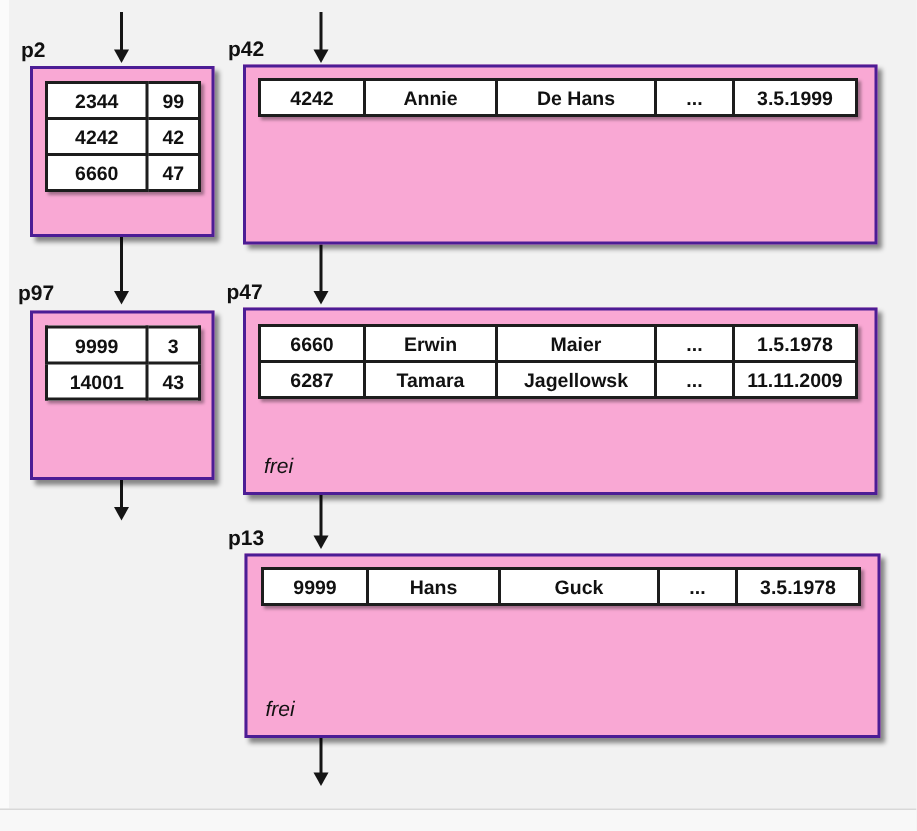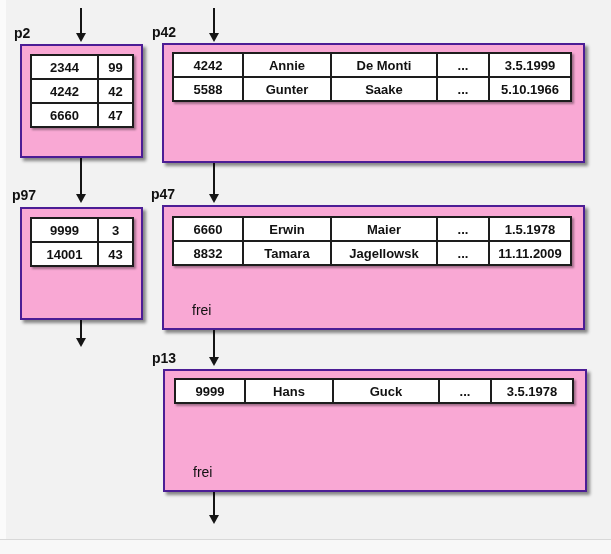--- a/index.html
+++ b/index.html
@@ -21,21 +21,21 @@
   .idx col.c-num{width:67px}
   .idx col.c-ptr{width:35px}
 
   table.rec{width:398px}
   .rec col.c-id{width:70px}
   .rec col.c-first{width:88px}
   .rec col.c-last{width:106px}
   .rec col.c-dots{width:52px}
   .rec col.c-date{width:82px}
 
-  .frei{position:absolute;left:28px;bottom:10px;font-size:14px;color:#111;}
+  .frei{position:absolute;left:12px;bottom:10px;font-size:14px;font-style:italic;color:#111;}
 
   .arrow{position:absolute;width:10px;}
   .arrow .shaft{position:absolute;left:4px;top:0;bottom:8px;width:2px;background:#151515;}
   .arrow .head{position:absolute;left:0;bottom:0;width:0;height:0;
                border-left:5px solid transparent;border-right:5px solid transparent;
                border-top:9px solid #151515;}
 
   .box-p2 {left:20px; top:44px; width:123px;height:114px}
   .box-p42{left:162px;top:43px; width:423px;height:120px}
   .box-p97{left:20px; top:207px;width:123px;height:113px}
@@ -133,30 +133,23 @@
           <col class="c-id">
           <col class="c-first">
           <col class="c-last">
           <col class="c-dots">
           <col class="c-date">
         </colgroup>
       <tbody>
           <tr>
             <td>4242</td>
             <td>Annie</td>
-            <td>De Monti</td>
+            <td>De Hans</td>
             <td>...</td>
             <td>3.5.1999</td>
-          </tr>
-          <tr>
-            <td>5588</td>
-            <td>Gunter</td>
-            <td>Saake</td>
-            <td>...</td>
-            <td>5.10.1966</td>
           </tr>
         </tbody>
     </table>
   </div>
 
   <div class="pagebox box-p97">
     <table class="datatable idx">
       <colgroup>
           <col class="c-num">
           <col class="c-ptr">
@@ -185,21 +178,21 @@
         </colgroup>
       <tbody>
           <tr>
             <td>6660</td>
             <td>Erwin</td>
             <td>Maier</td>
             <td>...</td>
             <td>1.5.1978</td>
           </tr>
           <tr>
-            <td>8832</td>
+            <td>6287</td>
             <td>Tamara</td>
             <td>Jagellowsk</td>
             <td>...</td>
             <td>11.11.2009</td>
           </tr>
         </tbody>
     </table>
     <div class="frei">frei</div>
   </div>
 

